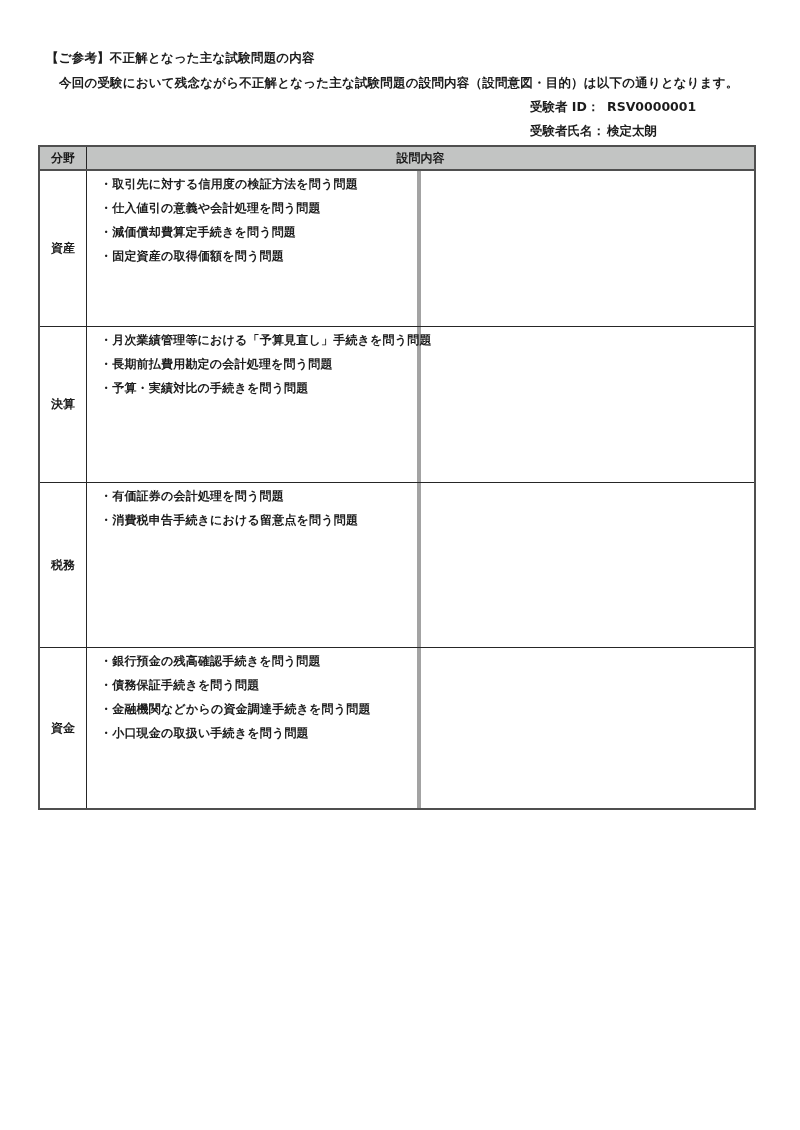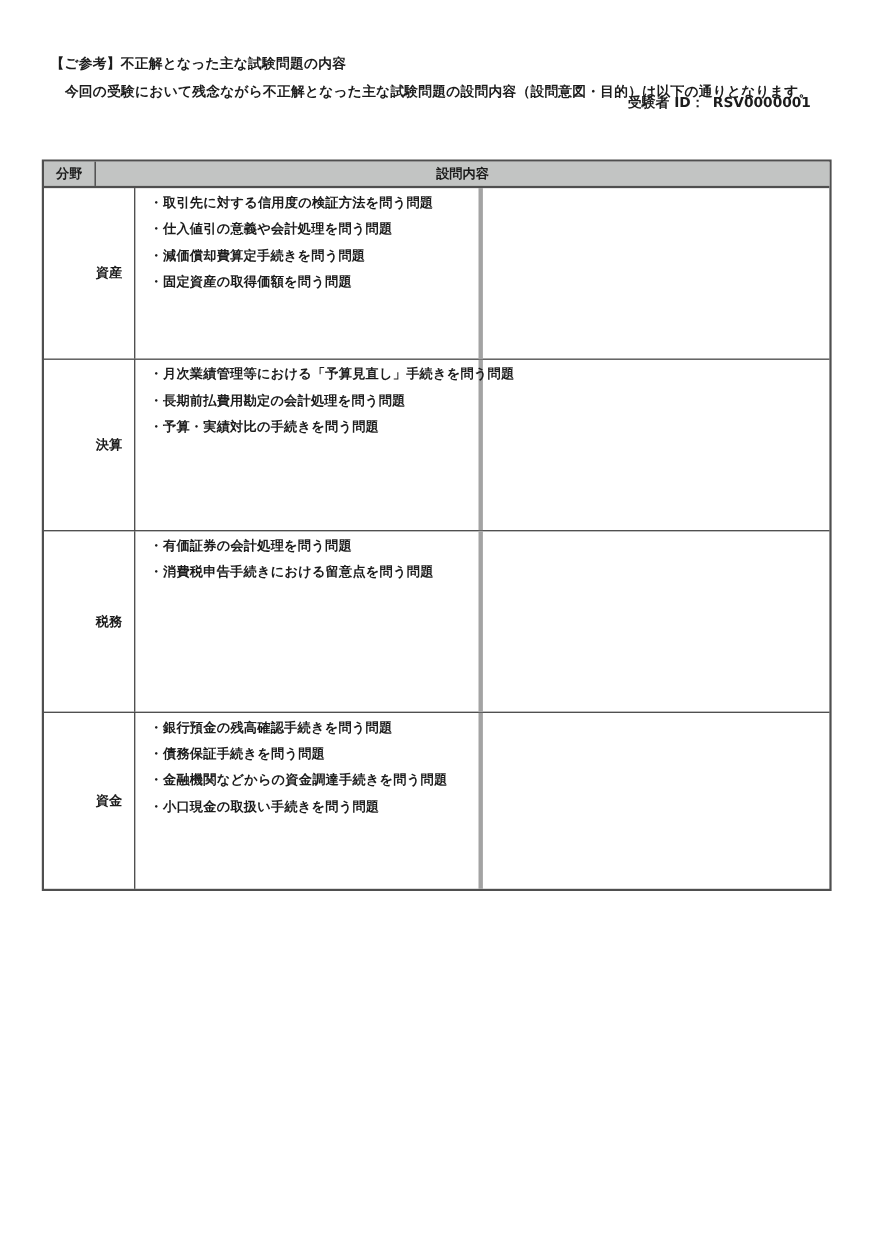--- a/index.html
+++ b/index.html
@@ -13,23 +13,22 @@
   }
   .title {
     position: absolute; left: 46px; top: 50px;
     font-size: 12.5px; letter-spacing: 0.2px;
   }
   .desc {
     position: absolute; left: 59px; top: 75px;
     font-size: 12.5px; letter-spacing: 0.2px;
   }
   .examinee {
-    position: absolute; left: 530px; top: 85px;
+    position: absolute; left: 530px; top: 99px;
     font-size: 12.5px;
-    margin-left: 41px;
   }
   .exam-row { display: flex; height: 23.5px; align-items: flex-start; }
   .exam-label { width: 77px; }
   .exam-value { }
 
   .qtable {
     position: absolute; left: 38px; top: 145px;
     width: 718px;
     border: 2px solid #4f4f4f;
     font-size: 12px;
@@ -47,21 +46,21 @@
   }
   .th-content {
     flex: 1;
     display: flex; align-items: center; justify-content: center;
   }
   .trow { display: flex; border-bottom: 1px solid #262626; }
   .trow:last-child { border-bottom: none; }
   .td-cat {
     width: 47px;
     border-right: 1px solid #262626;
-    display: flex; align-items: center; justify-content: center; margin-left: 36px;
+    display: flex; align-items: center; justify-content: center;
   }
   .td-content { flex: 1; display: flex; }
   .td-left {
     width: 50%;
     border-right: 4px solid #a3a3a3;
     padding: 1px 6px 0 13px;
   }
   .td-right { flex: 1; }
   .bullet {
     line-height: 24px;
@@ -72,20 +71,24 @@
 </head>
 <body>
 
 <div class="title">【ご参考】不正解となった主な試験問題の内容</div>
 <div class="desc">今回の受験において残念ながら不正解となった主な試験問題の設問内容（設問意図・目的）は以下の通りとなります。</div>
 
 <div class="examinee">
   <div class="exam-row">
     <span class="exam-label">受験者 ID：</span>
     <span class="exam-value">RSV0000001</span>
+  </div>
+  <div class="exam-row">
+    <span class="exam-label">受験者氏名：</span>
+    <span class="exam-value">検定太朗</span>
   </div>
 </div>
 
 <div class="qtable">
   <div class="thead">
     <div class="th-cat">分野</div>
     <div class="th-content">設問内容</div>
   </div>
 
   <div class="trow" style="height:156px">

